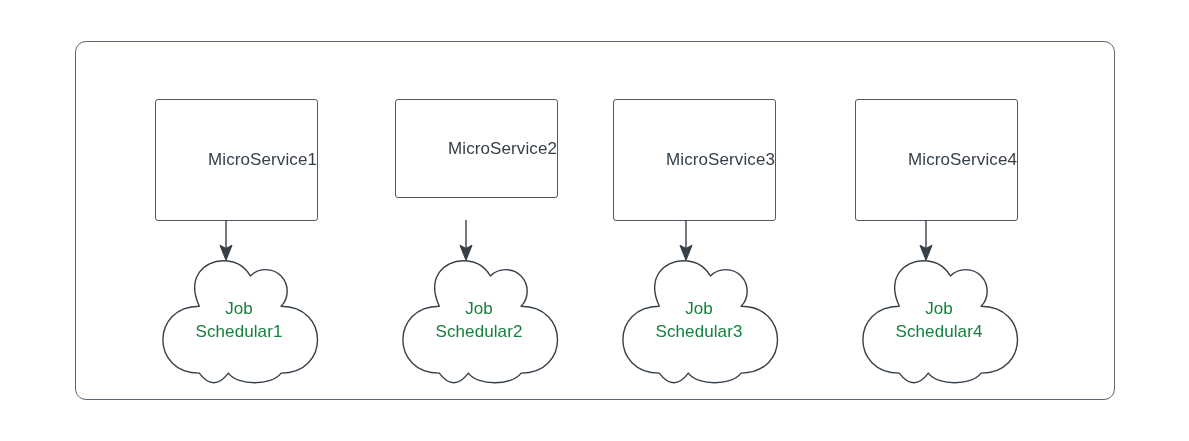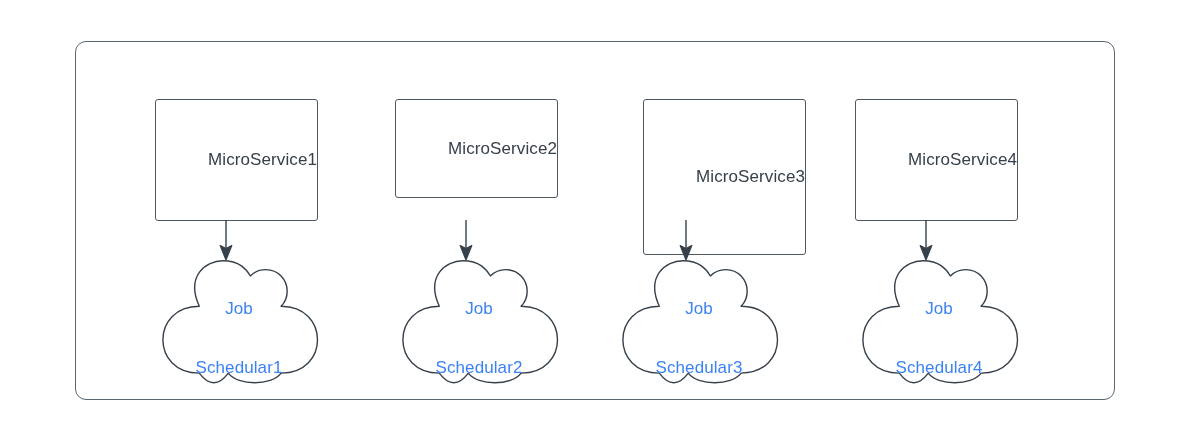--- a/index.html
+++ b/index.html
@@ -74,25 +74,24 @@
     height: 118px;
     display: flex;
     flex-direction: column;
     align-items: center;
     justify-content: center;
     pointer-events: none;
   }
   .cloud-label .line {
     font-size: 17px;
     line-height: 23px;
-    color: #3b82f6;
+    color: #15803d;
     text-align: center;
     white-space: nowrap;
     letter-spacing: 0.1px;
-    margin-top: 36px;
   }
   
   .connector {
     position: absolute;
     width: 22px;
     height: 42px;
   }
   .connector svg {
     position: absolute;
     left: 0;
@@ -108,21 +107,21 @@
 <div id="canvas">
 
   <div class="outer-container" style="left: 75px; top: 41px; width: 1040px; height: 359px;"></div>
 
   <div class="service-box" id="service-0" style="left: 155px; top: 99px; width: 163px; height: 122px;">
     <span class="node-label">MicroService1</span>
   </div>
   <div class="service-box" id="service-1" style="left: 395px; top: 99px; width: 163px; height: 99px;">
     <span class="node-label">MicroService2</span>
   </div>
-  <div class="service-box" id="service-2" style="left: 643px; top: 99px; width: 163px; height: 156px;">
+  <div class="service-box" id="service-2" style="left: 613px; top: 99px; width: 163px; height: 122px;">
     <span class="node-label">MicroService3</span>
   </div>
   <div class="service-box" id="service-3" style="left: 855px; top: 99px; width: 163px; height: 122px;">
     <span class="node-label">MicroService4</span>
   </div>
 
   <div class="connector" id="connector-0" style="left: 215px; top: 220px;">
     <svg viewBox="0 0 22 42" xmlns="http://www.w3.org/2000/svg">
       <path d="M 11 0 L 11 28" stroke="#36404a" stroke-width="1.4" fill="none"></path>
       <path d="M 11 40 L 5.2 25.5 L 11 28.5 L 16.8 25.5 Z" fill="#36404a" stroke="#36404a" stroke-width="1.2" stroke-linejoin="round"></path>

